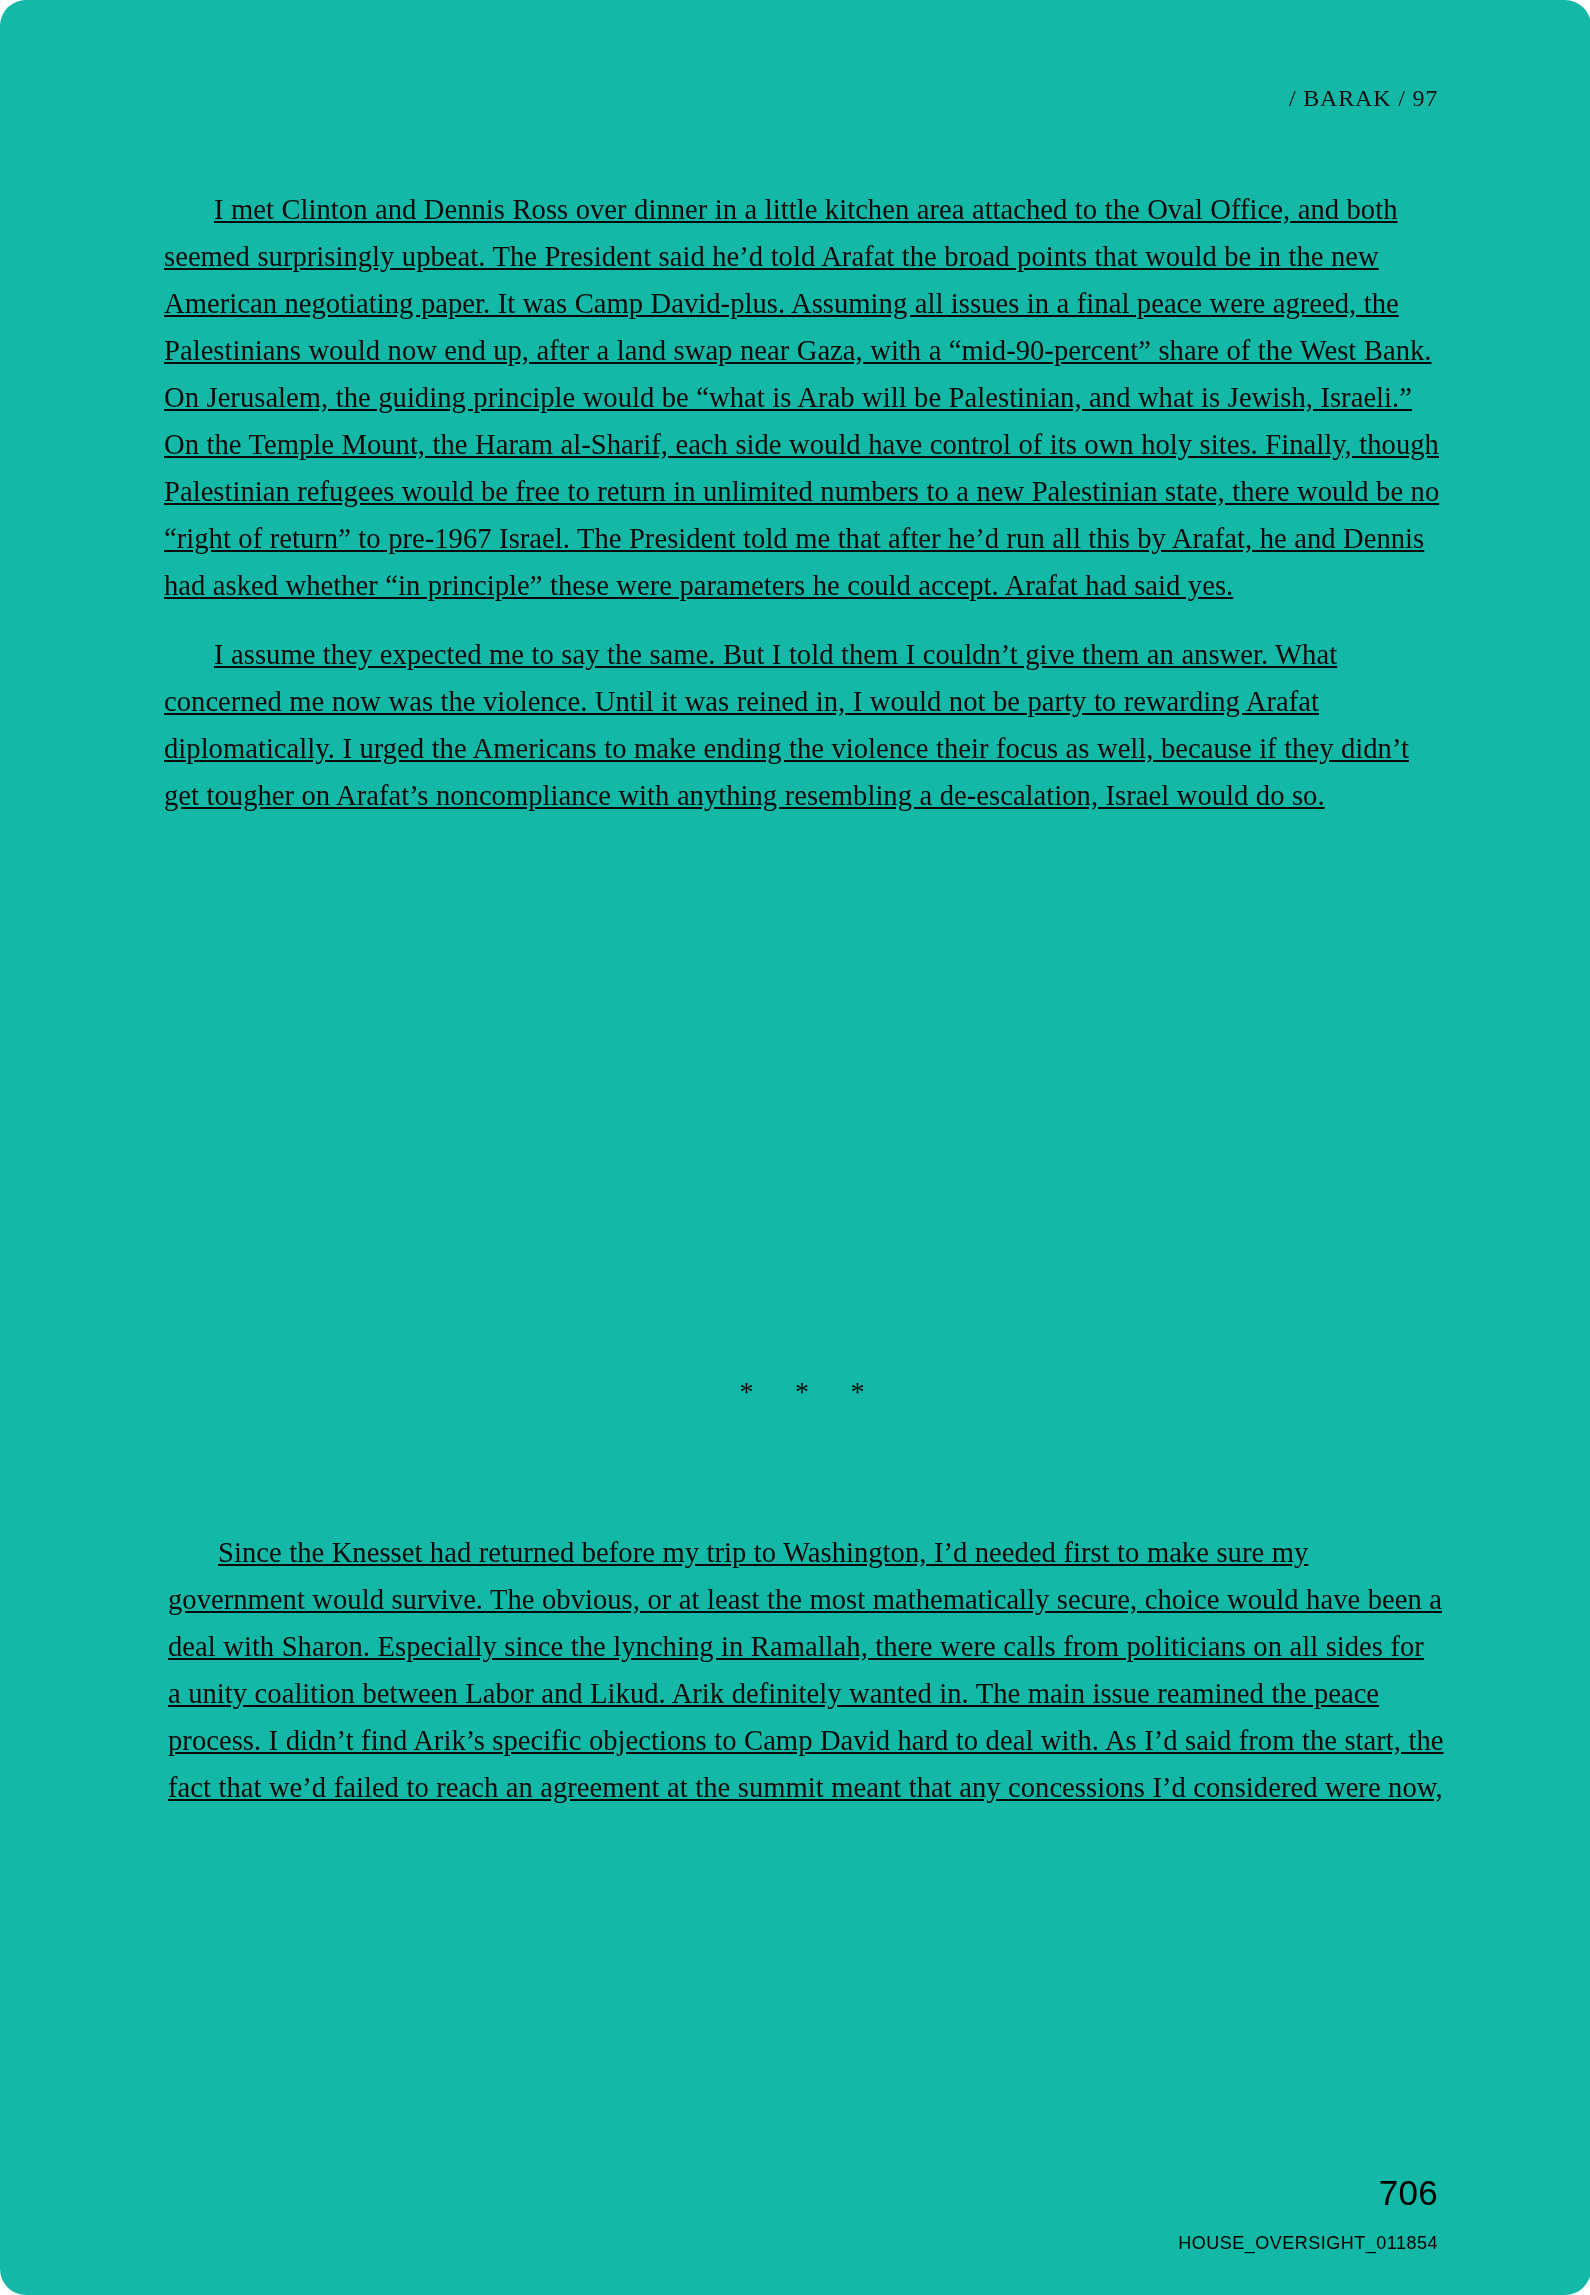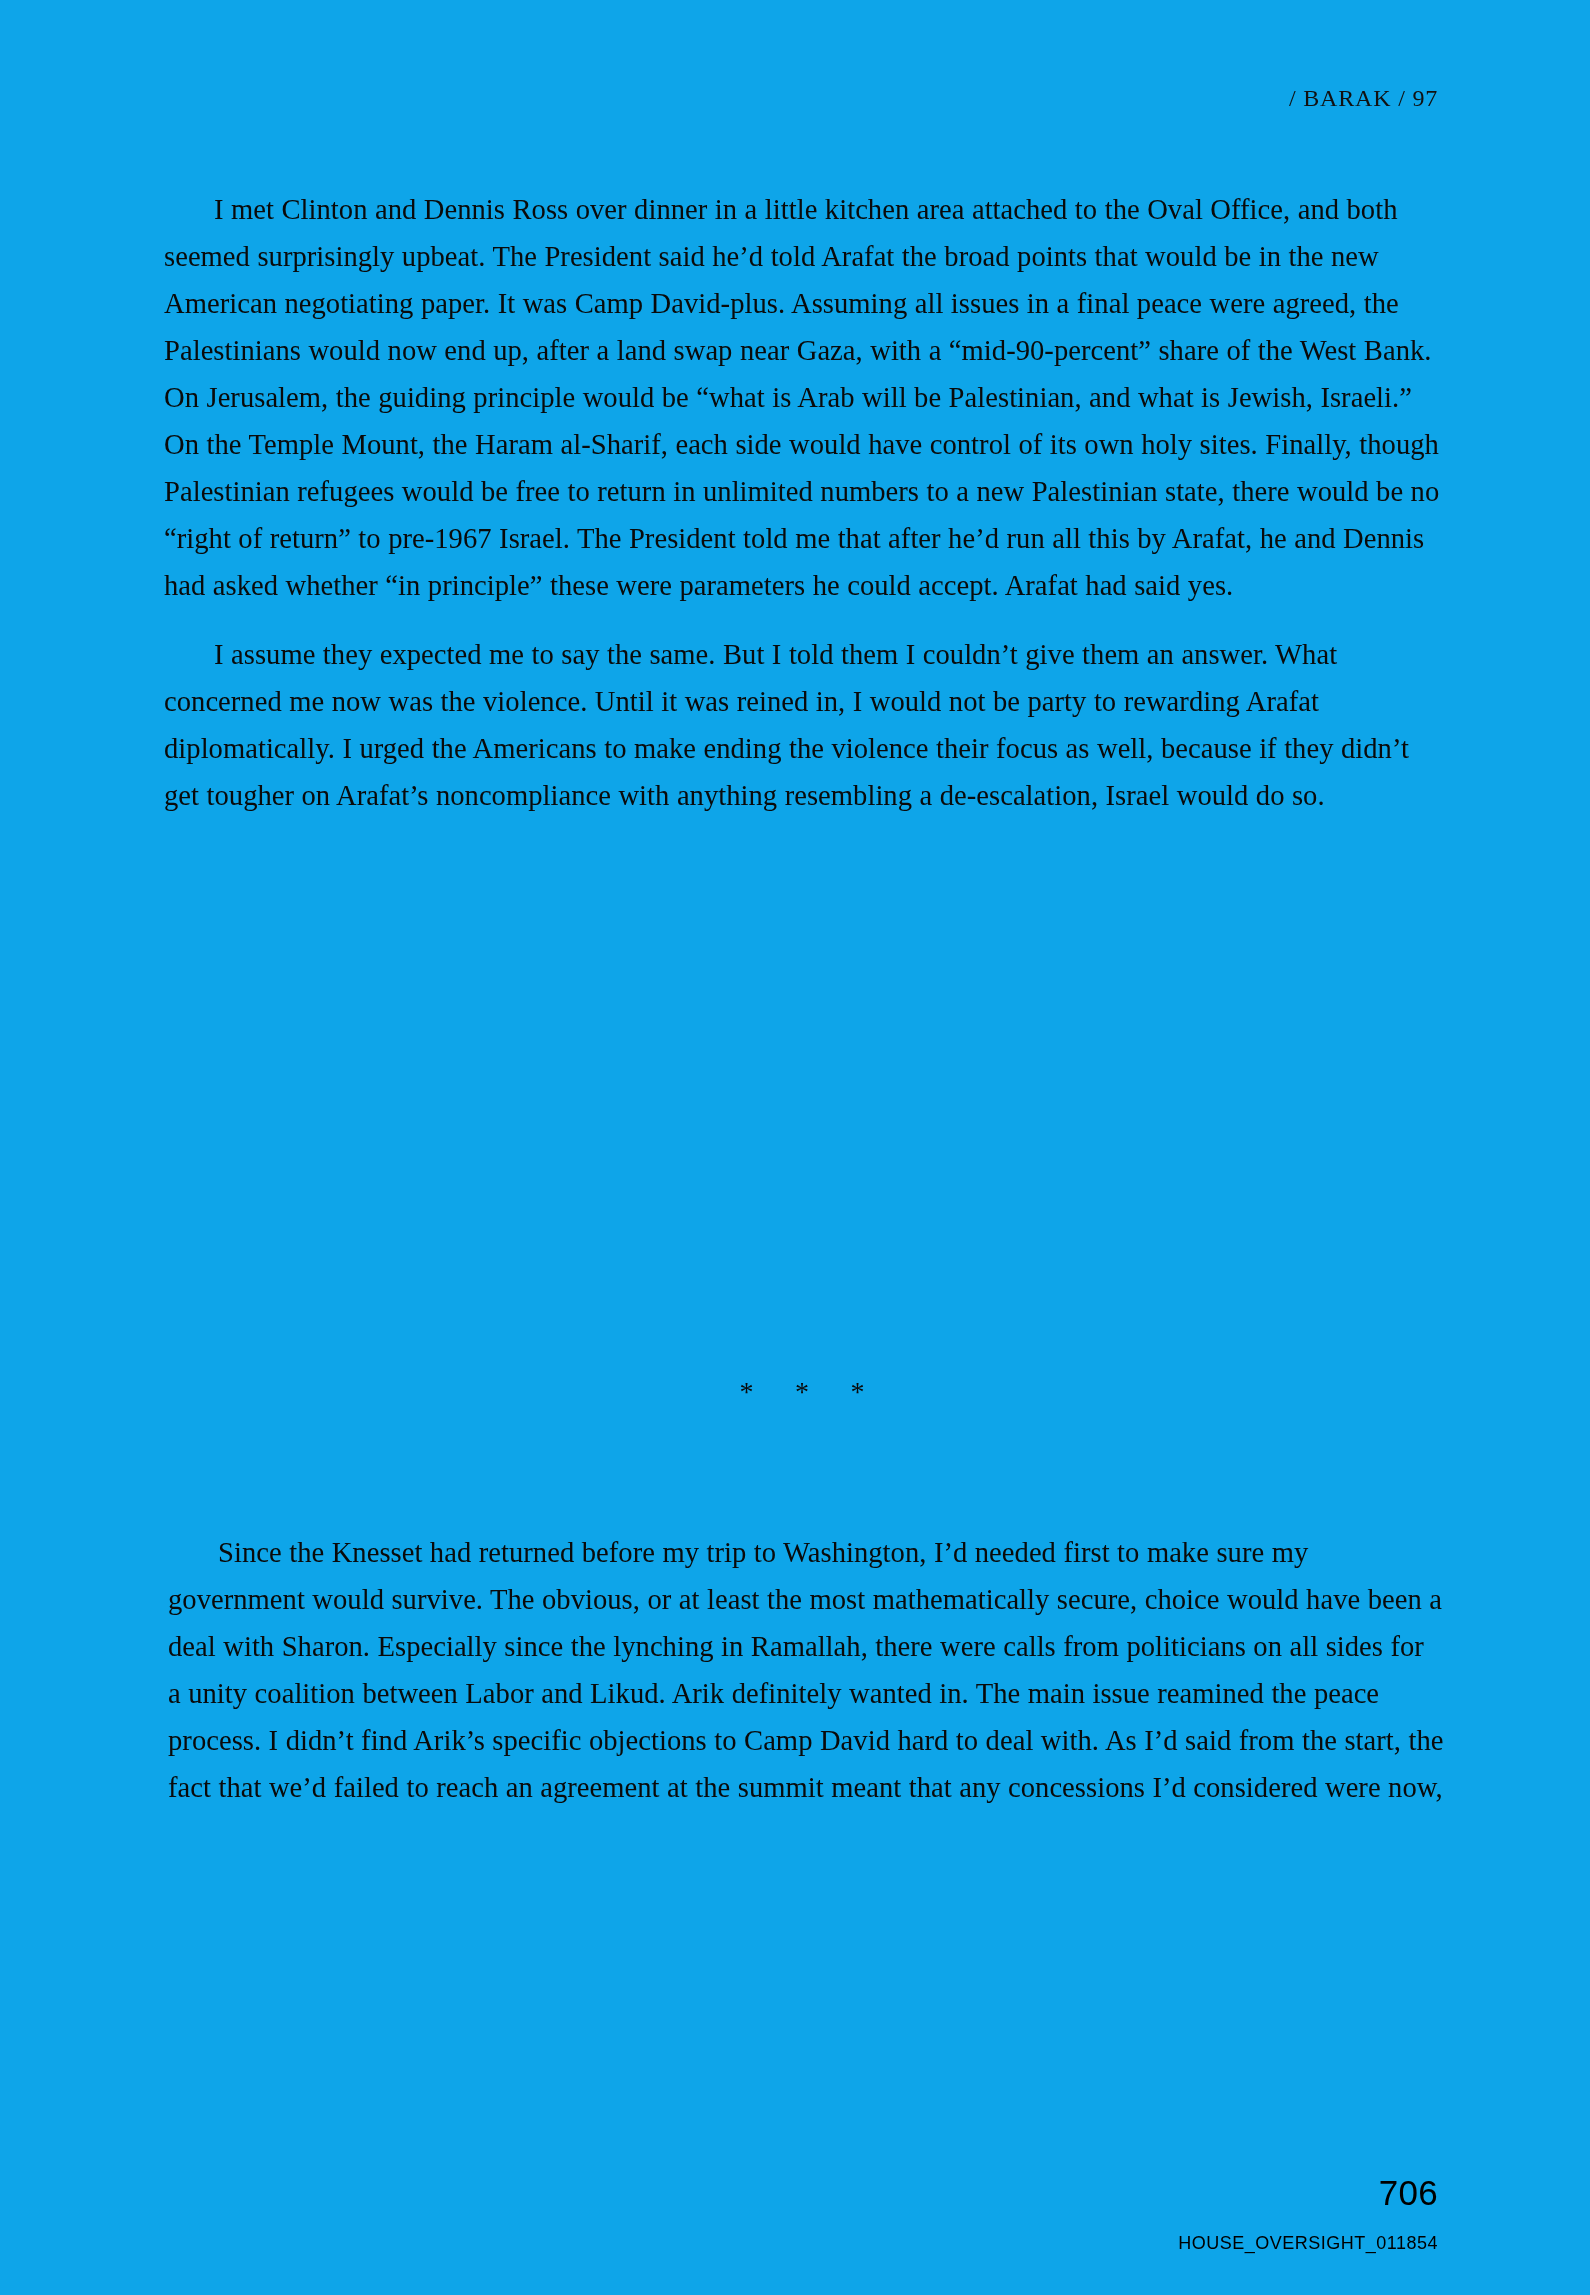--- a/index.html
+++ b/index.html
@@ -5,25 +5,26 @@
   html, body {
     margin: 0;
     padding: 0;
     background: #ffffff;
   }
 
   .page {
     position: relative;
     width: 1591px;
     height: 2295px;
-    background: #0ea5e9;
+    background: #14b8a6;
     box-sizing: border-box;
     font-family: "Liberation Serif", "DejaVu Serif", serif;
     color: #000000;
     overflow: hidden;
+    border-radius: 26px;
   }
 
   
   .running-head {
     position: absolute;
     top: 85px;
     right: 153px;
     font-family: "Liberation Serif", "DejaVu Serif", serif;
     font-size: 24px;
     letter-spacing: 0.8px;
@@ -44,20 +45,21 @@
     font-size: 28.6px;
     line-height: 47px;
     text-align: left;
     color: #0a0a0a;
     letter-spacing: 0.03px;
     word-spacing: 0.3px;
   }
 
   .body-par.indent {
     text-indent: 50px;
+    text-decoration: underline;
   }
 
   .par-gap-large {
     margin-bottom: 22px;
   }
 
   
   .section-break {
     position: absolute;
     left: 164px;

